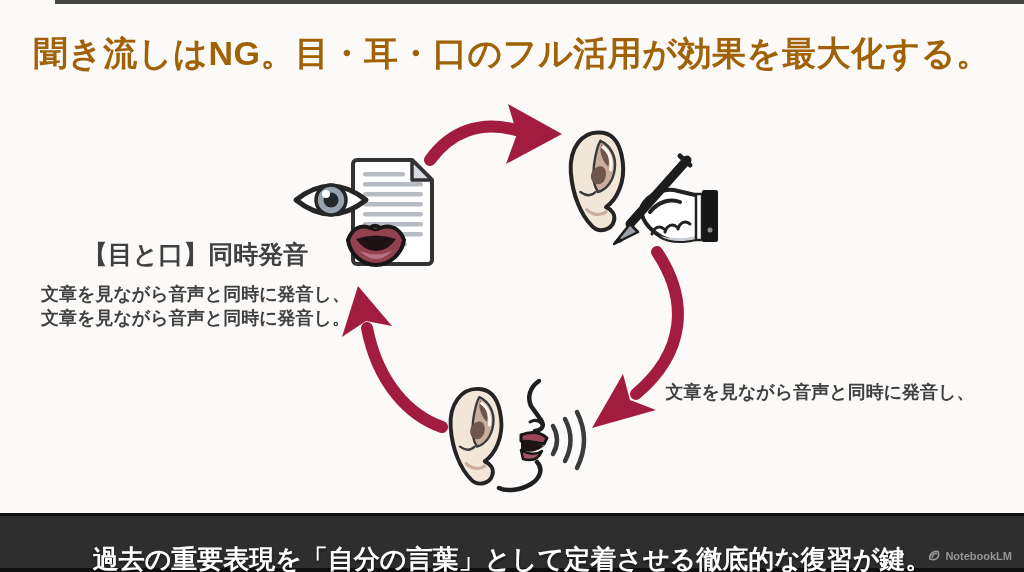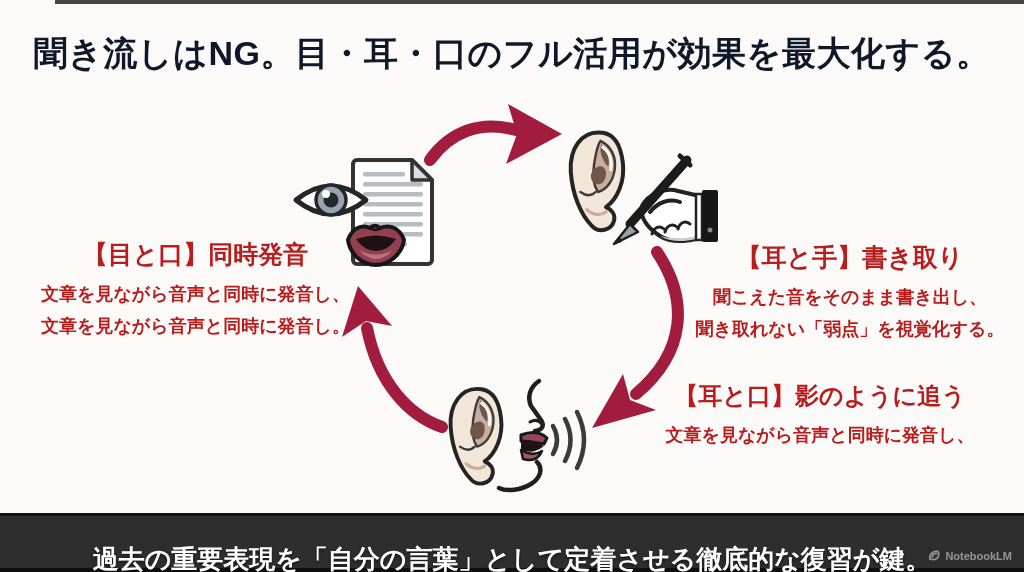--- a/index.html
+++ b/index.html
@@ -5,25 +5,25 @@
   html,body{margin:0;padding:0;background:#e8e8e8;}
   #canvas{
     position:relative;width:1024px;height:572px;overflow:hidden;
     background:#FBFAF8;
     font-family:"Liberation Sans","DejaVu Sans",sans-serif;
     color:#141414;
   }
   .top-strip{position:absolute;top:0;left:55px;right:0;height:4px;background:#242424;opacity:.85;}
   .title{
     position:absolute;top:31px;left:0;right:0;text-align:center;
-    font-size:34px;font-weight:800;color:#0f172a;letter-spacing:.5px;white-space:nowrap;
+    font-size:34px;font-weight:800;color:#a16207;letter-spacing:.5px;white-space:nowrap;
   }
-  .step{position:absolute;text-align:center;color:#b91c1c;}
+  .step{position:absolute;text-align:center;color:#404040;}
   .step h2{font-size:25px;font-weight:800;margin:0 0 11px 0;white-space:nowrap;}
-  .step p{font-size:18px;font-weight:700;margin:8px;line-height:1.36;white-space:nowrap;}
+  .step p{font-size:18px;font-weight:700;margin:0;line-height:1.36;white-space:nowrap;}
   .step.s3 h2{font-size:24px;}
   .art{position:absolute;}
   svg{display:block;overflow:visible;}
   .footer{
     position:absolute;left:0;right:0;top:513px;height:59px;background:#2e2e2e;
     border-top:3px solid #121212;border-bottom:4px solid #0f0f0f;box-sizing:border-box;
   }
   .footer-text{
     text-align:center;font-size:26px;font-weight:700;color:#ffffff;margin:16px;padding-top:10px;
     text-shadow:0 2px 3px rgba(0,0,0,.5);white-space:nowrap;
@@ -132,28 +132,22 @@
       <path d="M82,34 Q96,62 82,90"></path>
     </g>
   </svg>
 
   <div class="step" style="left:28px;top:238px;width:335px">
     <h2>【目と口】同時発音</h2>
     <p>文章を見ながら音声と同時に発音し、</p>
     <p>文章を見ながら音声と同時に発音し。</p>
   </div>
 
-  <div class="step" style="left:685px;top:241px;width:330px">
-    <h2>【耳と手】書き取り</h2>
-    <p>聞こえた音をそのまま書き出し、</p>
-    <p>聞き取れない「弱点」を視覚化する。</p>
-  </div>
 
   <div class="step s3" style="left:650px;top:380px;width:340px">
-    <h2>【耳と口】影のように追う</h2>
     <p>文章を見ながら音声と同時に発音し、</p>
   </div>
 
   <div class="footer">
     <p class="footer-text">過去の重要表現を「自分の言葉」として定着させる徹底的な復習が鍵。</p>
     <div class="watermark">
       <svg width="13" height="13" viewBox="0 0 14 14">
         <path d="M2,11 C1,5.5 5.5,1.5 11,2.8 C12.6,6.5 11,10.5 6.8,11.4 Z M4.6,8.9 C4.6,6.3 6.5,4.6 9,4.9" fill="none" stroke="#969696" stroke-width="1.8" stroke-linejoin="round" stroke-linecap="round"></path>
       </svg>
       <span>NotebookLM</span>

